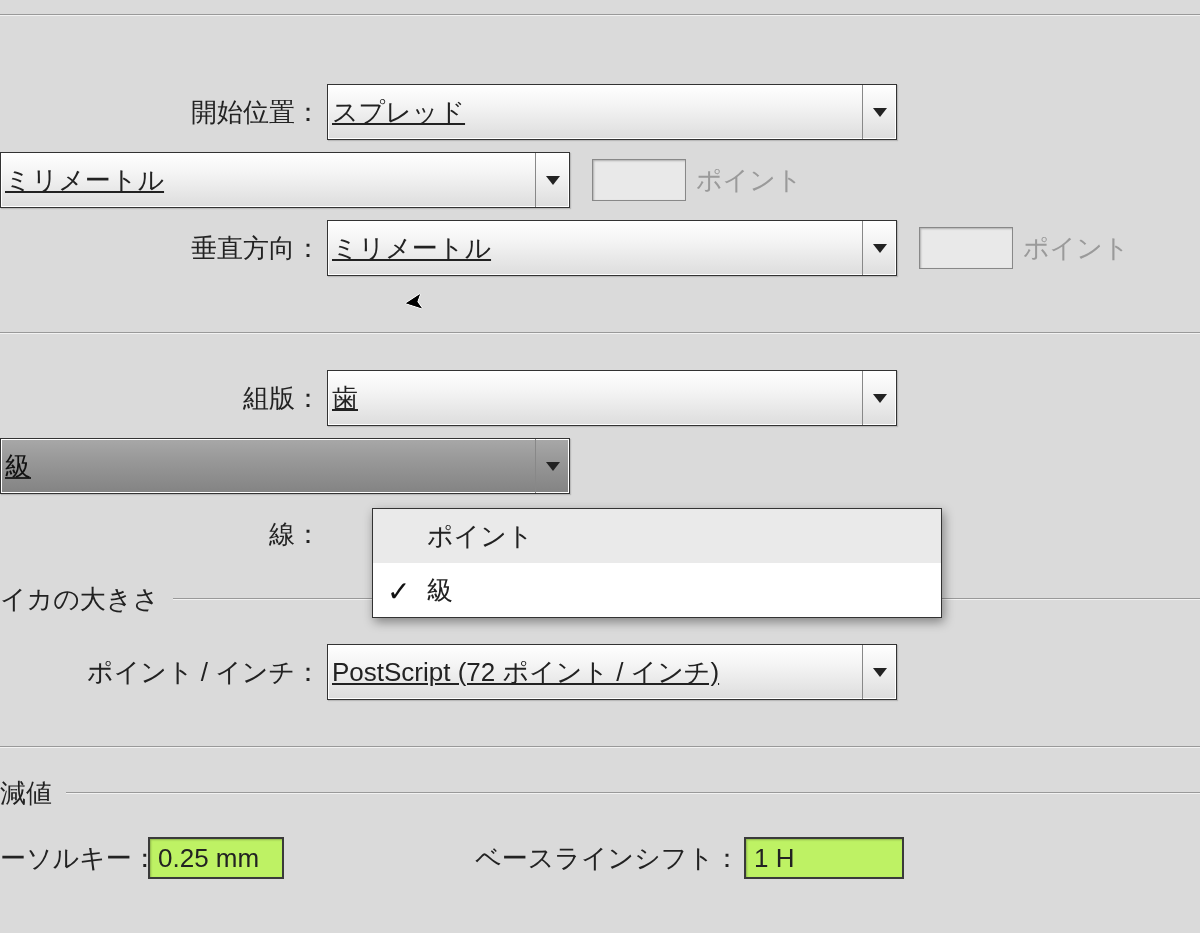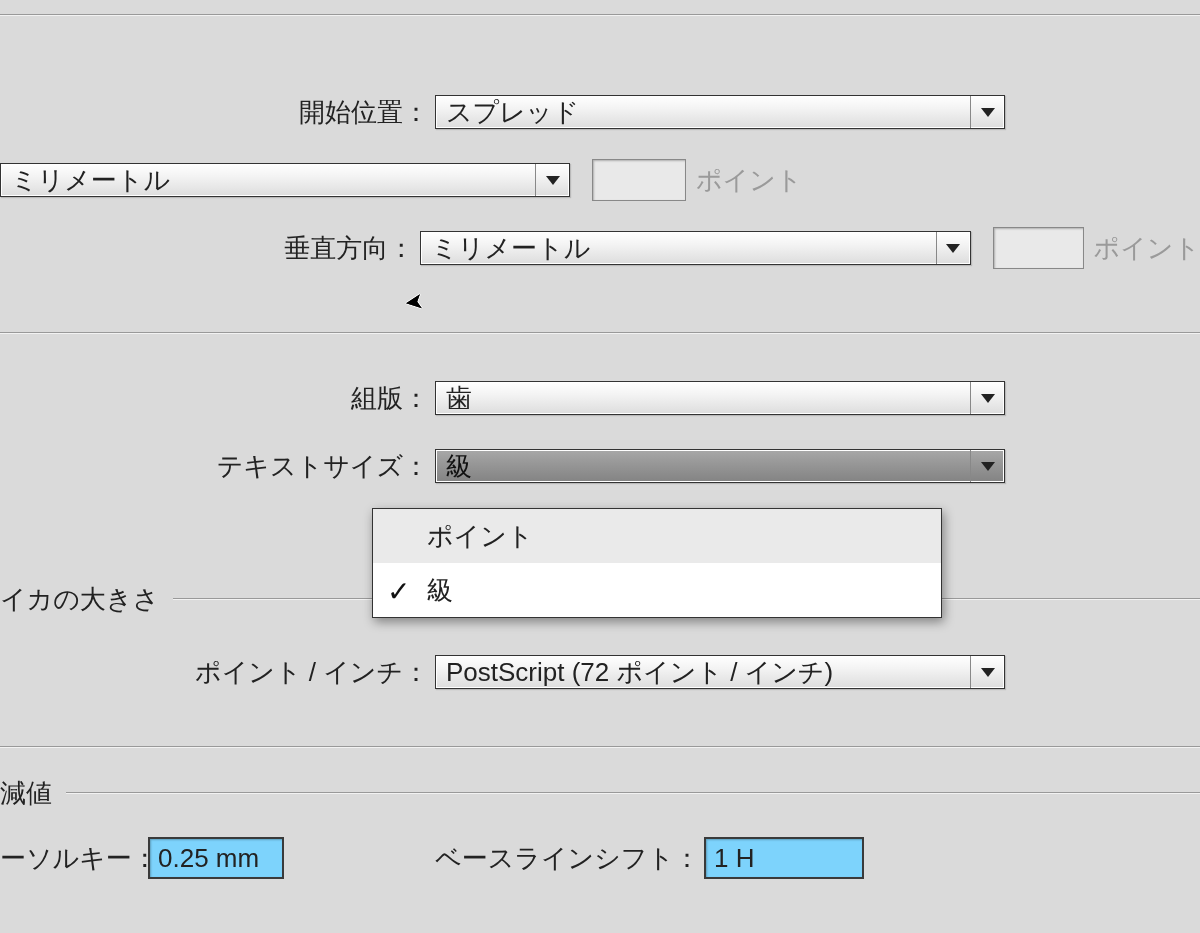--- a/index.html
+++ b/index.html
@@ -12,38 +12,38 @@
     color: #222;
     overflow: hidden;
   }
   .row {
     display: flex;
     align-items: center;
     height: 48px;
     margin-bottom: 20px;
   }
   .label-col {
-    width: 425px;
+    width: 327px;
     text-align: right;
     padding-right: 6px;
     white-space: nowrap;
     letter-spacing: 0;
-    margin-left: 10px;
   }
   .combo {
     position: relative;
     width: 570px;
-    height: 34px;
+    height: 56px;
     border: 1px solid #333;
     background: linear-gradient(#ffffff,#f3f3f3 40%,#dddddd);
     box-shadow: inset 0 0 0 1px #fff, 1px 1px 1px rgba(0,0,0,.15);
     display: flex;
     align-items: center;
-    padding: 0 10px;
-    font-size: 26px;
+    padding: 0 4px;
+    font-size: 26px;
+    text-decoration: underline;
   }
   .combo.active {
     background: linear-gradient(#a8a8a8,#989898 40%,#838383);
   }
   .combo .arrow-box {
     position: absolute;
     right: 0; top: 0; bottom: 0;
     width: 34px;
     border-left: 1px solid #888;
     display: flex;
@@ -113,21 +113,21 @@
   .opt.hover { background: #eaeaea; }
   .opt .check {
     position: absolute;
     left: 14px;
     top: 12px;
     font-size: 28px;
     color: #111;
   }
   .text-input {
     height: 42px;
-    background: #7dd3fc;
+    background: #bef264;
     border: 2px solid #3a3a3a;
     box-shadow: inset 1px 1px 2px rgba(0,0,0,.25);
     display: flex;
     align-items: center;
     padding: 0 8px;
     font-size: 26px;
   }
   .cursor-arrow {
     position: absolute;
     font-size: 22px;
@@ -178,21 +178,20 @@
 
 <div class="row">
   <div class="label-col">組版：</div>
   <div class="combo">
     <span>歯</span>
     <div class="arrow-box"></div>
   </div>
 </div>
 
 <div class="row" style="position:relative">
-  <div class="label-col">テキストサイズ：</div>
   <div class="combo active">
     <span style="color:#111">級</span>
     <div class="arrow-box"></div>
   </div>
 </div>
 
 <div class="row">
   <div class="label-col">線：</div>
 </div>
 
@@ -219,21 +218,21 @@
   <div class="line"></div>
 </div>
 
 <div style="height:20px"></div>
 <div style="display:flex;align-items:center;height:48px">
   <div style="width:148px;text-align:left;padding-right:4px;white-space:nowrap">ーソルキー：</div>
   <div class="text-input" style="width:136px">
     <span>0.25 mm</span>
   </div>
 
-  <div style="width:420px;text-align:right;padding-right:4px;white-space:nowrap">ベースラインシフト：</div>
+  <div style="width:460px;text-align:right;padding-right:4px;white-space:nowrap">ベースラインシフト：</div>
   <div class="text-input" style="width:160px">
     <span>1 H</span>
   </div>
 </div>
 
 <div class="dropdown" id="dropdown" style="left:372px;top:508px">
     <div class="opt hover">
       <span>ポイント</span>
     </div>
     <div class="opt">

